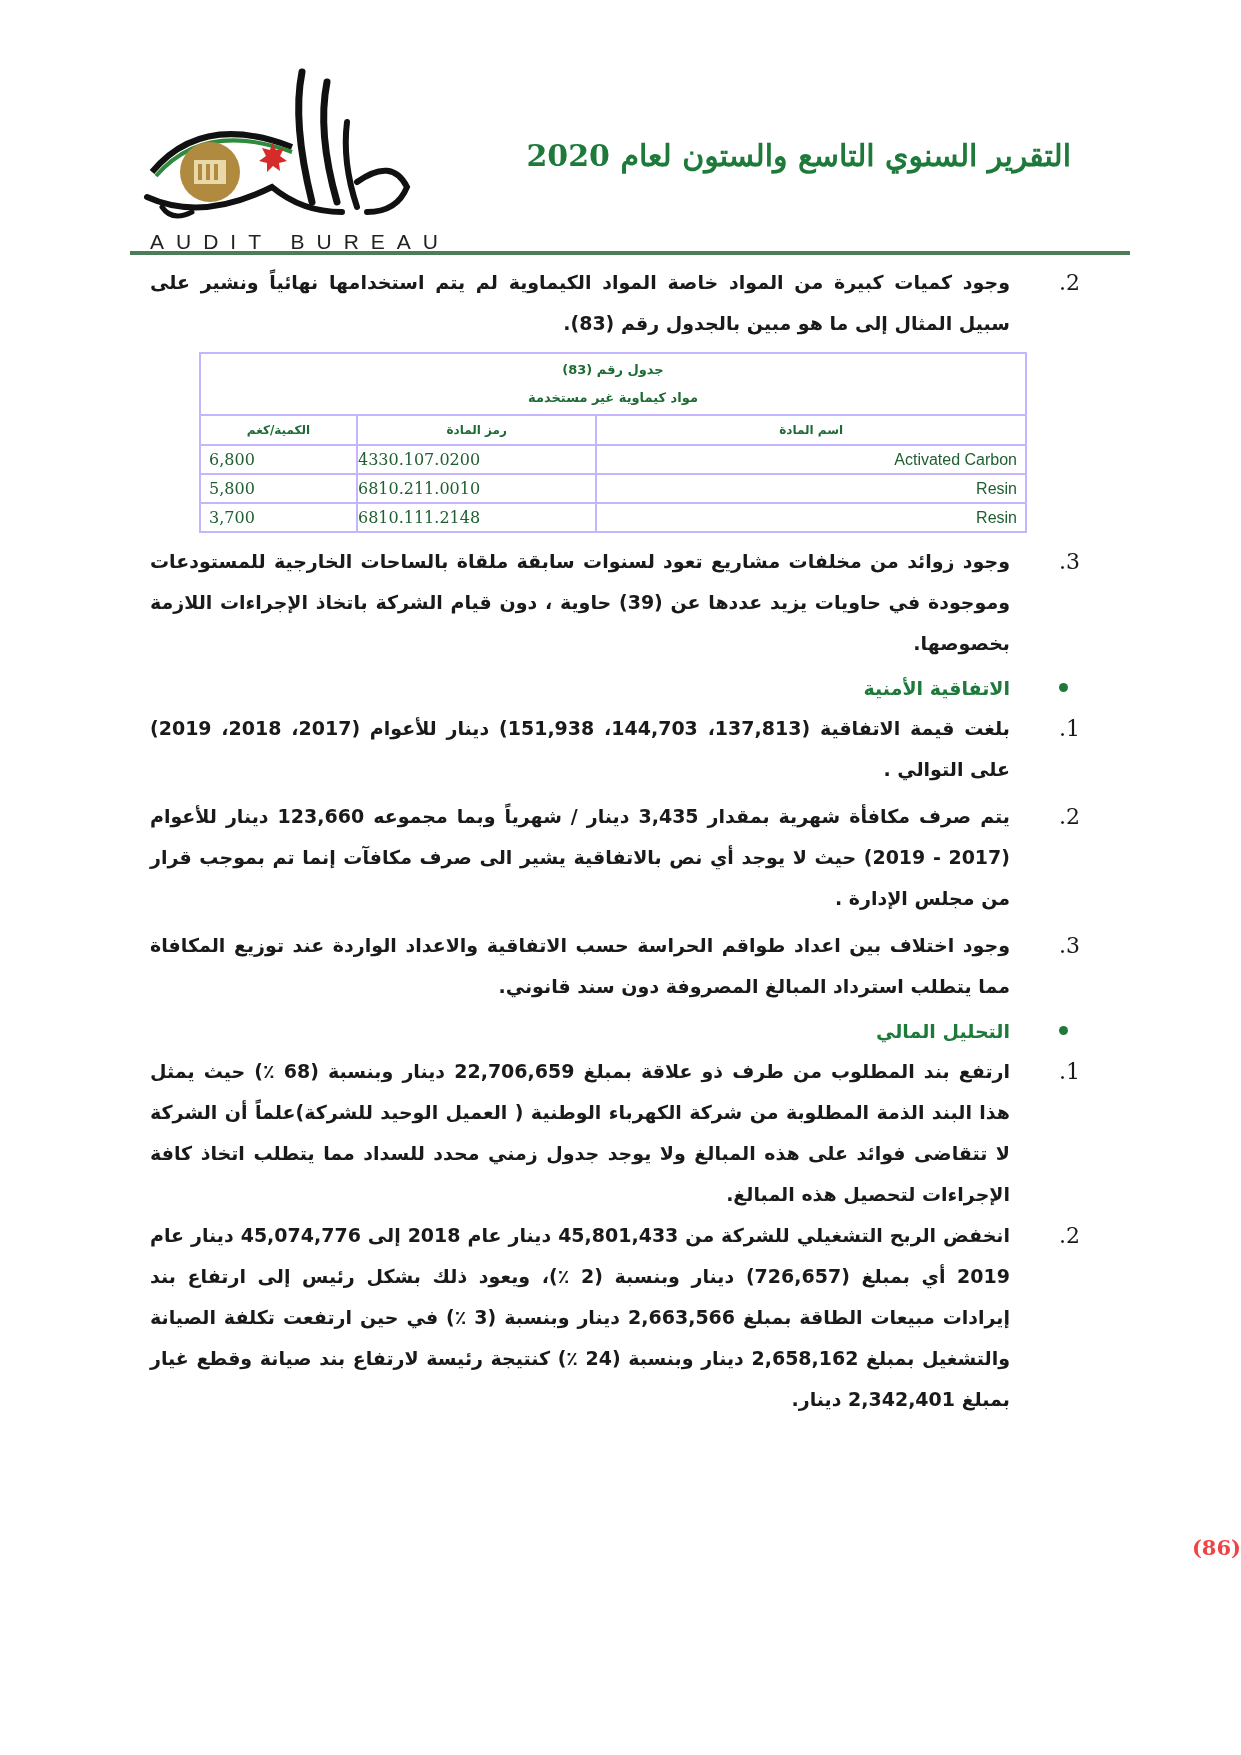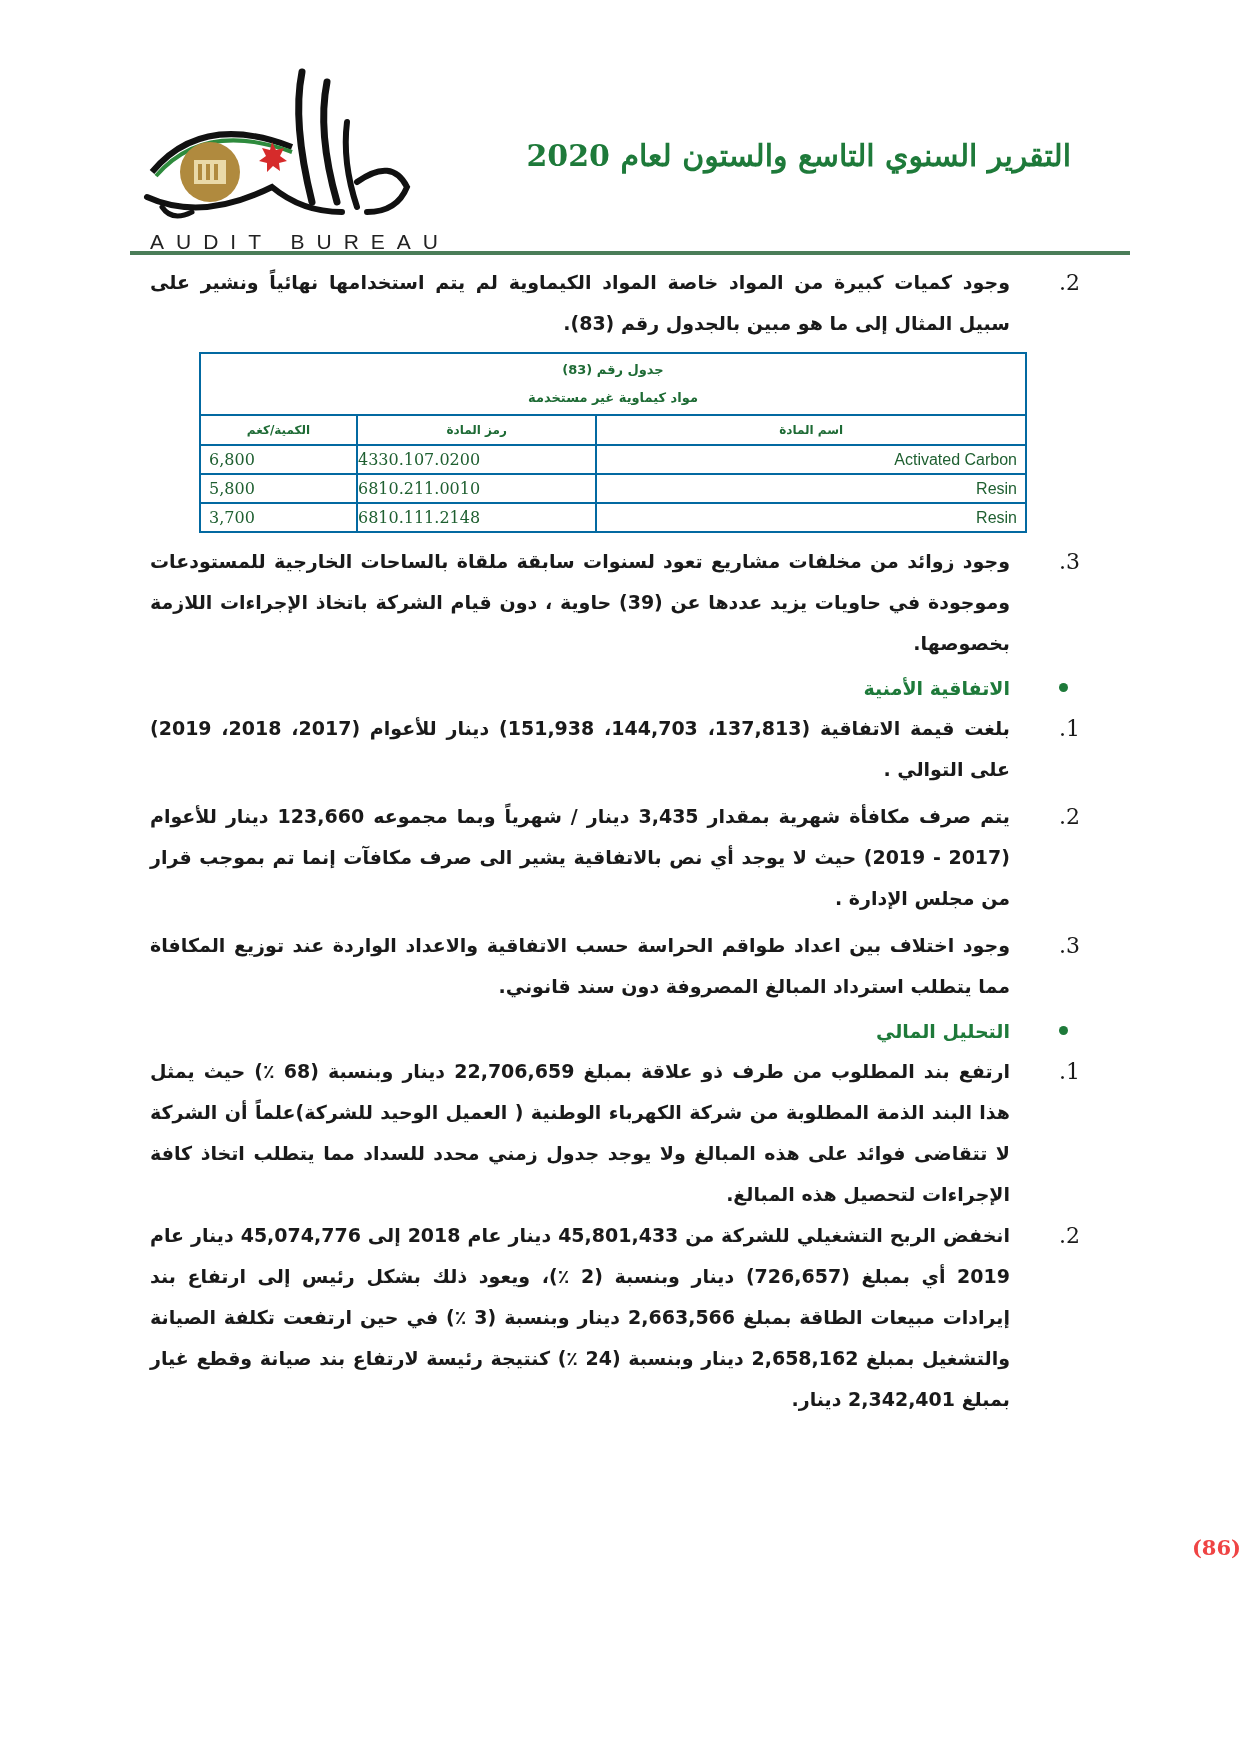--- a/index.html
+++ b/index.html
@@ -62,21 +62,21 @@
       width: 9px; height: 9px; border-radius: 50%;
       background: #1e7a3a;
     }
 
     .table-wrap { margin: 8px 53px 8px 0; width: 828px; }
     table.chem {
       width: 828px; border-collapse: collapse;
       border: 2px solid #2f7d45; direction: rtl;
     }
     table.chem td, table.chem th {
-      border: 2px solid #0369a1;
+      border: 2px solid #c4b5fd;
     }
     .cap { text-align: center; color: #1e6b35; font-weight: bold; font-size: 13px; line-height: 28px; padding: 2px 0; }
     .th {
       color: #1e6b35; font-weight: bold; font-size: 12px;
       text-align: center; height: 30px; margin-top: 25px;
     }
     .td {
       color: #1e5f30; font-weight: normal; font-size: 16px;
       height: 29px; padding: 0 8px;
     }

